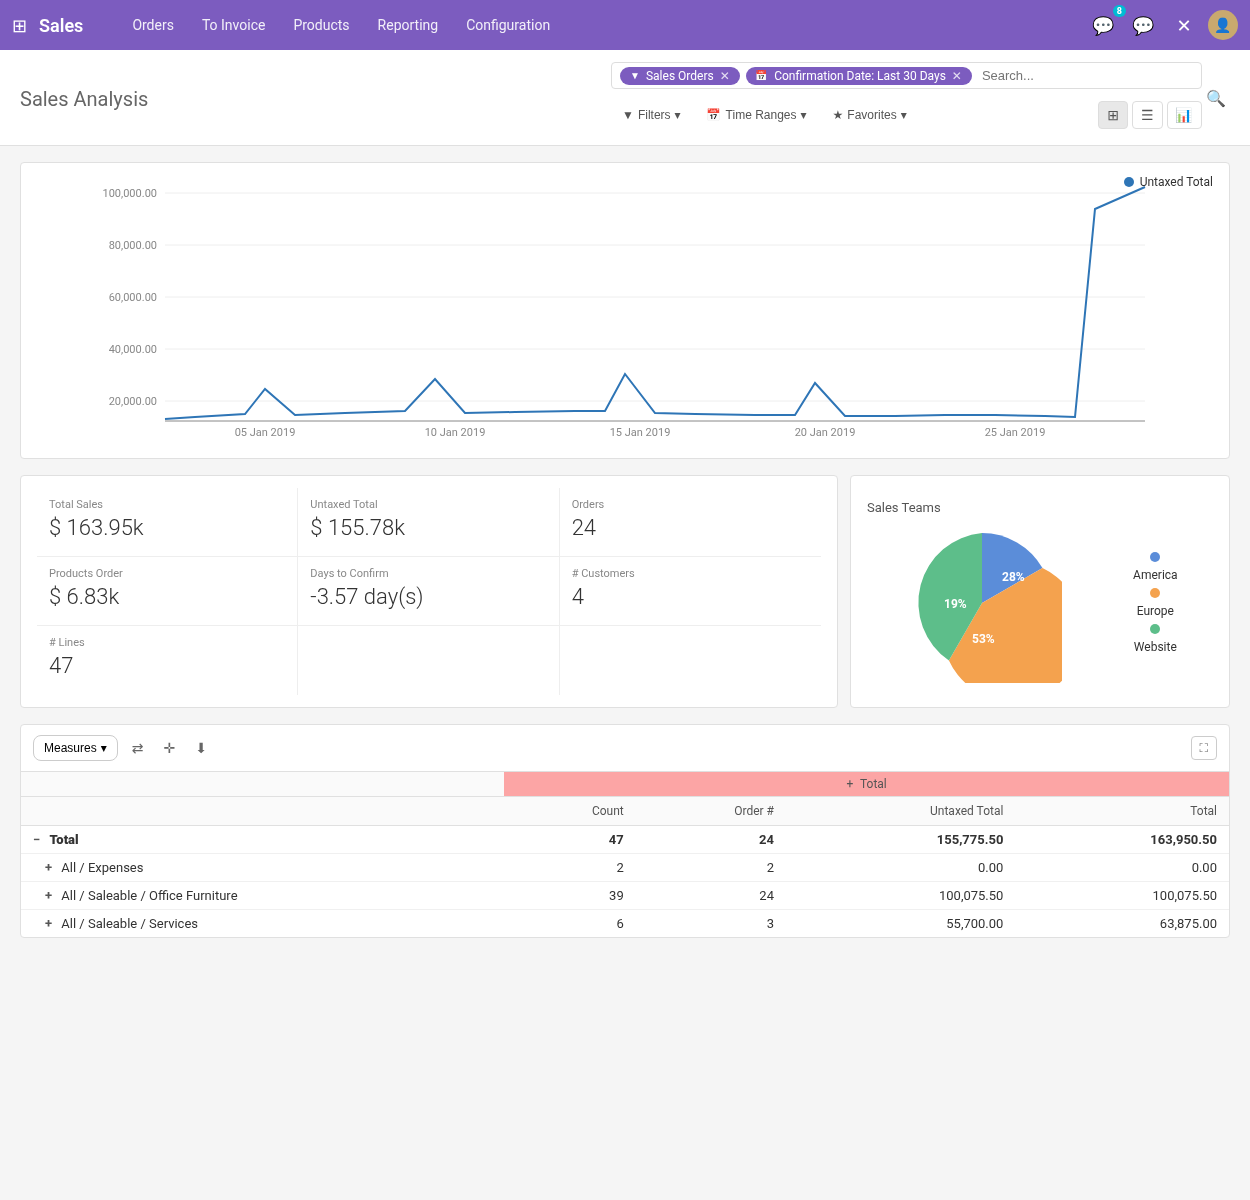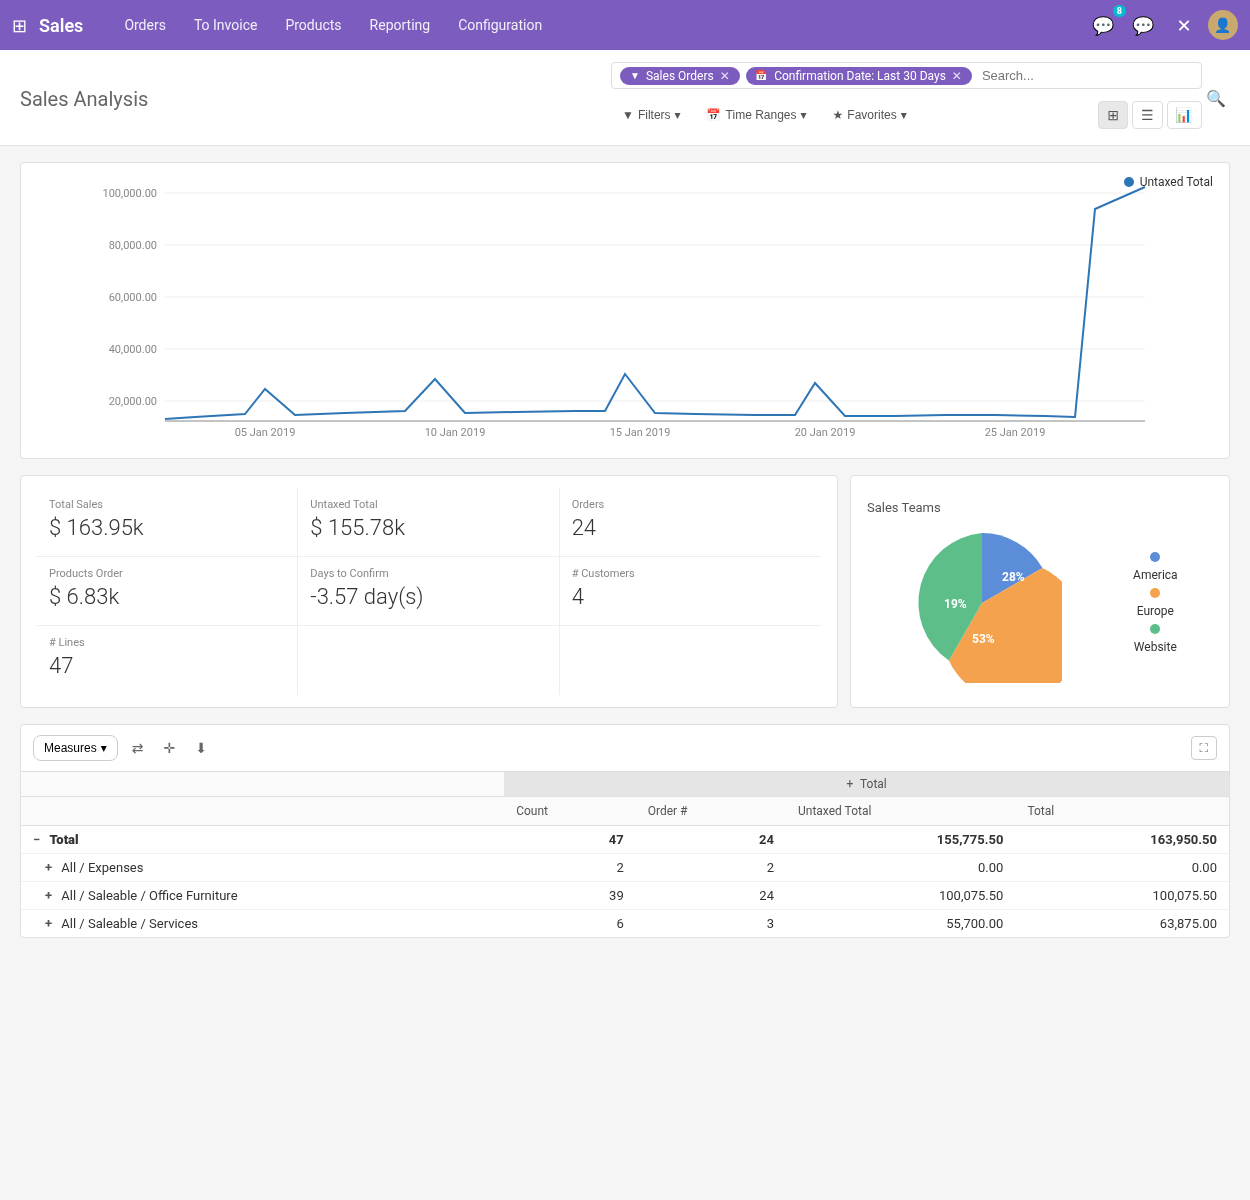--- a/index.html
+++ b/index.html
@@ -17,21 +17,21 @@
     .topnav-grid {
       color: white;
       font-size: 18px;
       margin-right: 8px;
       cursor: pointer;
     }
     .topnav-brand {
       color: white;
       font-size: 18px;
       font-weight: 600;
-      margin-right: 23px;
+      margin-right: 31px;
     }
     .topnav-menu {
       display: flex;
       gap: 0;
       flex: 1;
     }
     .topnav-item {
       color: rgba(255,255,255,0.9);
       padding: 0 14px;
       height: 50px;
@@ -333,31 +333,31 @@
     }
     th {
       background: #fafafa;
       border-bottom: 1px solid #e0e0e0;
       padding: 7px 12px;
       text-align: left;
       font-weight: normal;
       color: #555;
       font-size: 12px;
     }
-    th.num { }
+    th.num { text-align: right; }
     td {
       padding: 6px 12px;
       border-bottom: 1px solid #f0f0f0;
       color: #333;
     }
     td.num { text-align: right; }
     tr:last-child td { border-bottom: none; }
     .total-row td { font-weight: bold; }
     .col-header-group {
-      background: #e5e5e5;
+      background: #fca5a5;
       text-align: center;
       border-bottom: 1px solid #e0e0e0;
       font-size: 12px;
       color: #555;
       padding: 5px;
     }
     .minus-icon { color: #555; font-weight: bold; }
     .plus-icon { color: #555; font-weight: bold; }
   </style>
 </head>

